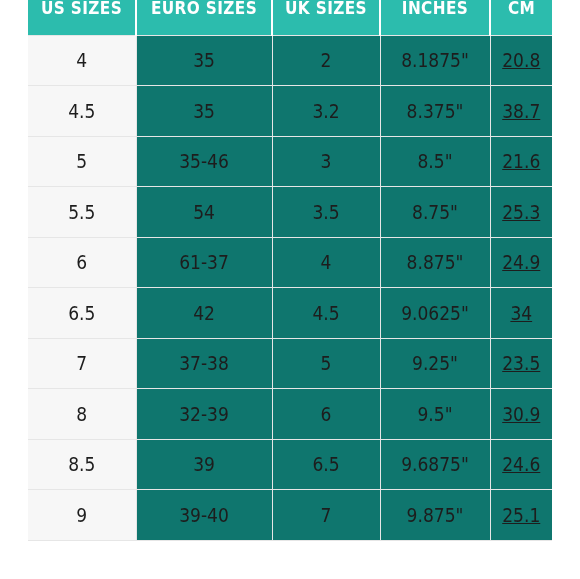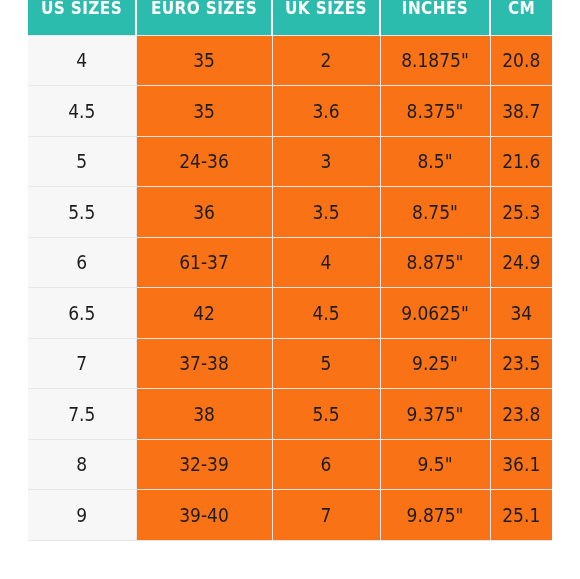--- a/index.html
+++ b/index.html
@@ -63,27 +63,27 @@
   
   #size-table tbody td {
     height: 50.5px;
     padding: 0;
     text-align: center;
     vertical-align: middle;
     font-family: "DejaVu Sans Condensed", "Liberation Sans Narrow", "Liberation Sans", sans-serif;
     font-size: 19px;
     font-weight: 400;
     color: #1d1d1d;
-    background: #f97316;
+    background: #0f766e;
     border-bottom: 1px solid #e6e6e6;
     border-right: 1px solid #e6e6e6;
     box-sizing: border-box;
     white-space: nowrap;
   }
-  #size-table tbody td:last-child { border-right: none; }
+  #size-table tbody td:last-child { border-right: none; text-decoration: underline; }
   #size-table tbody td.shade { background: #f7f7f7; }
   #size-table tbody tr:first-child td { border-top: 1px solid #e6e6e6; }
 </style>
 </head>
 <body>
 
 <div id="page">
   <table id="size-table">
     <colgroup>
       <col class="c-us">
@@ -115,34 +115,34 @@
         <tr>
           <td class="shade">4</td>
           <td>35</td>
           <td>2</td>
           <td>8.1875"</td>
           <td>20.8</td>
         </tr>
         <tr>
           <td class="shade">4.5</td>
           <td>35</td>
-          <td>3.6</td>
+          <td>3.2</td>
           <td>8.375"</td>
           <td>38.7</td>
         </tr>
         <tr>
           <td class="shade">5</td>
-          <td>24-36</td>
+          <td>35-46</td>
           <td>3</td>
           <td>8.5"</td>
           <td>21.6</td>
         </tr>
         <tr>
           <td class="shade">5.5</td>
-          <td>36</td>
+          <td>54</td>
           <td>3.5</td>
           <td>8.75"</td>
           <td>25.3</td>
         </tr>
         <tr>
           <td class="shade">6</td>
           <td>61-37</td>
           <td>4</td>
           <td>8.875"</td>
           <td>24.9</td>
@@ -155,32 +155,32 @@
           <td>34</td>
         </tr>
         <tr>
           <td class="shade">7</td>
           <td>37-38</td>
           <td>5</td>
           <td>9.25"</td>
           <td>23.5</td>
         </tr>
         <tr>
-          <td class="shade">7.5</td>
-          <td>38</td>
-          <td>5.5</td>
-          <td>9.375"</td>
-          <td>23.8</td>
-        </tr>
-        <tr>
           <td class="shade">8</td>
           <td>32-39</td>
           <td>6</td>
           <td>9.5"</td>
-          <td>36.1</td>
+          <td>30.9</td>
+        </tr>
+        <tr>
+          <td class="shade">8.5</td>
+          <td>39</td>
+          <td>6.5</td>
+          <td>9.6875"</td>
+          <td>24.6</td>
         </tr>
         <tr>
           <td class="shade">9</td>
           <td>39-40</td>
           <td>7</td>
           <td>9.875"</td>
           <td>25.1</td>
         </tr>
       </tbody>
   </table>

